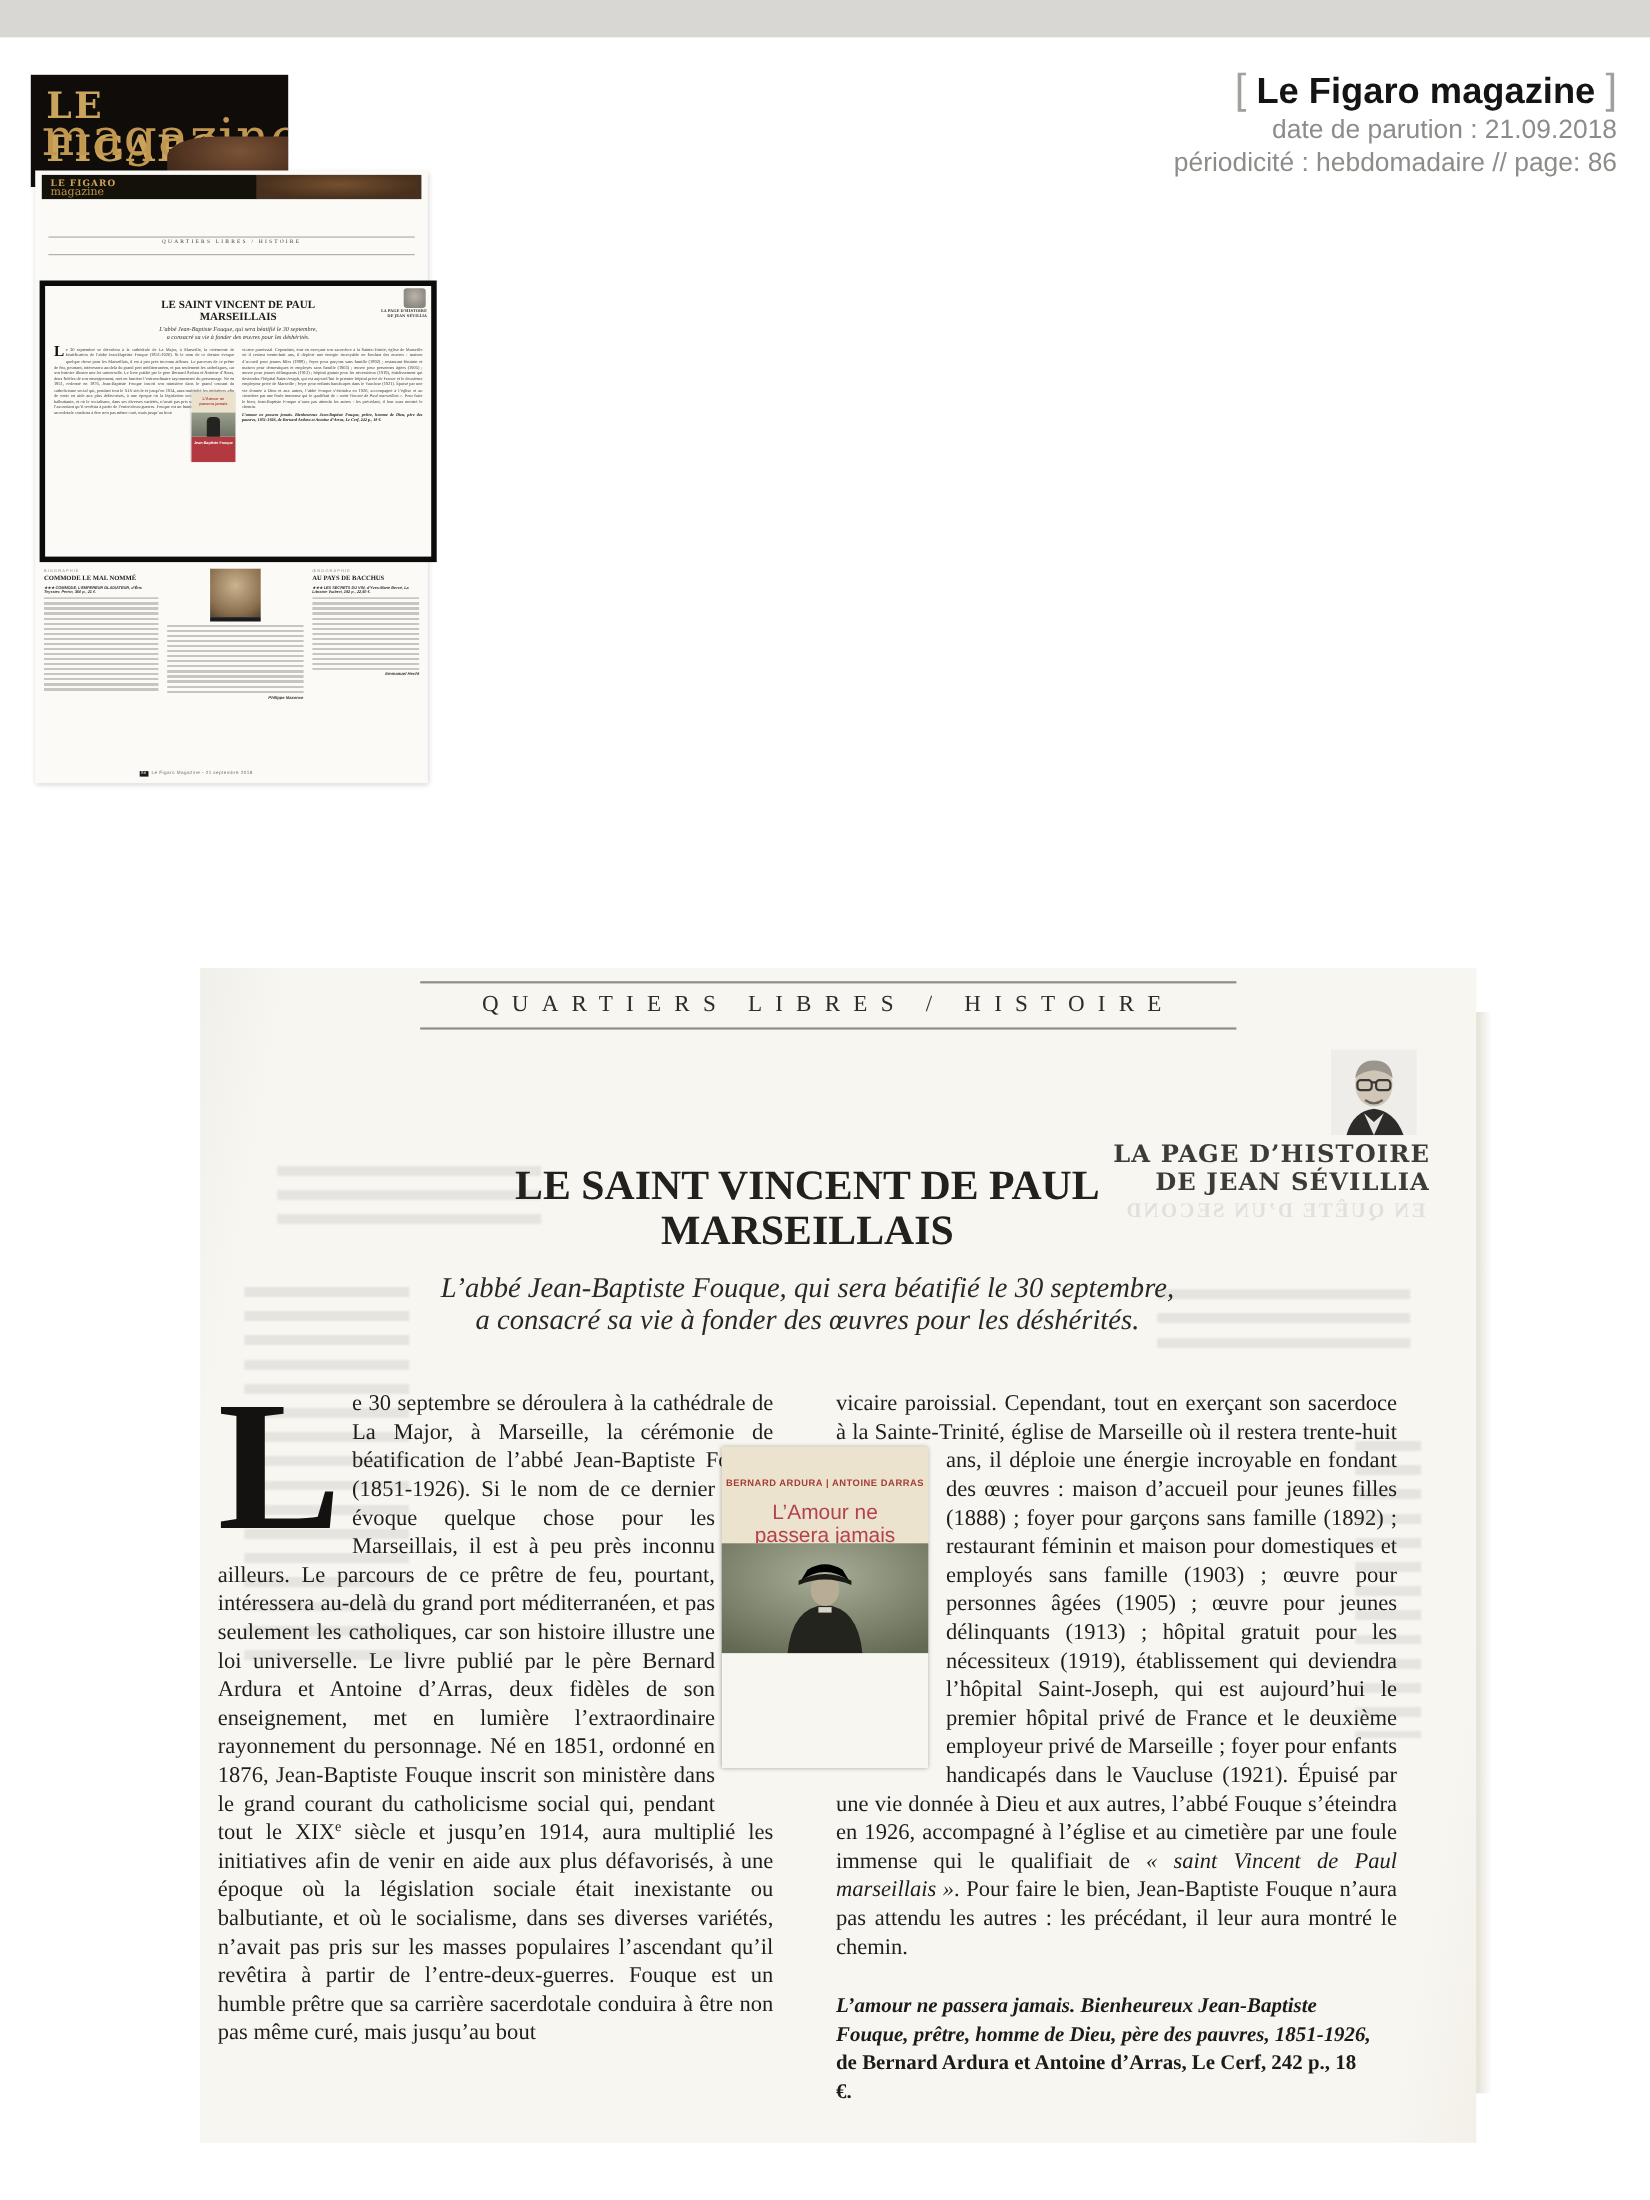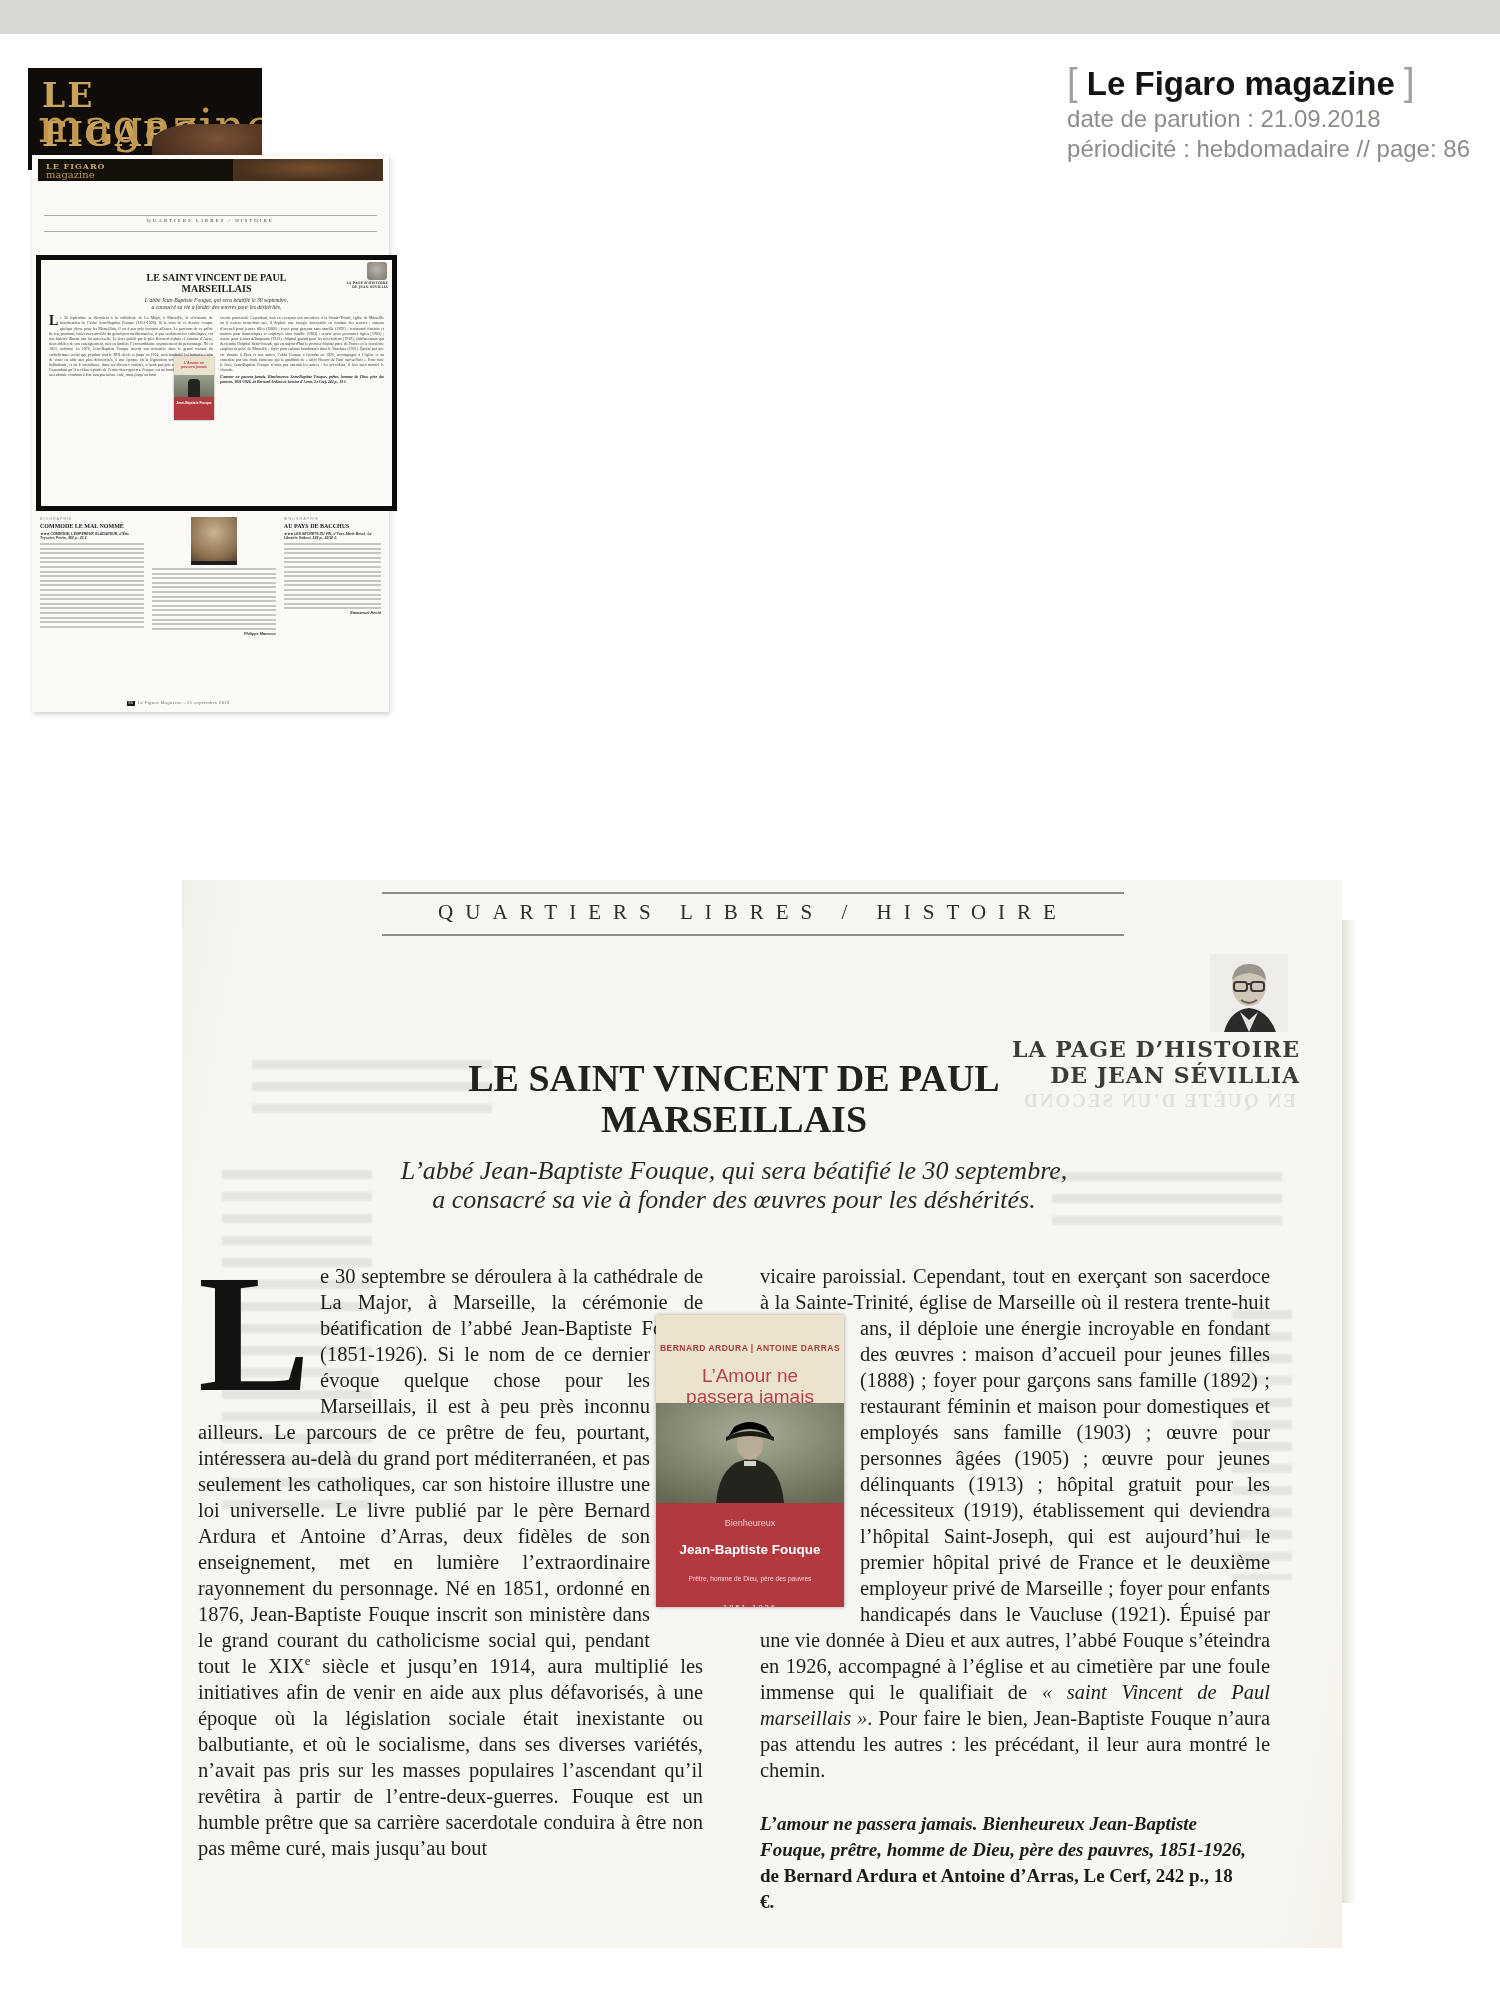--- a/index.html
+++ b/index.html
@@ -14,21 +14,21 @@
   .logo-l1{position:absolute;left:14px;top:8px;font-family:"DejaVu Serif",serif;font-weight:bold;
            font-size:33px;letter-spacing:2px;color:#c9a45c;}
   .logo-l2{position:absolute;left:10px;top:30px;font-family:"DejaVu Serif",serif;
            font-size:47px;color:#c1964e;letter-spacing:1px;}
   .logo-photo{position:absolute;right:0;bottom:0;width:110px;height:46px;
               background:radial-gradient(ellipse at 60% 30%,#7a5236 0%,#5a3a26 45%,#331f14 100%);
               border-radius:40% 0 0 0;}
   .logo-redstrip{position:absolute;right:4px;bottom:4px;width:92px;height:7px;background:#a8242c;}
 
   
-  .hmeta{right:30px;top:62px;text-align:left;}
+  .hmeta{right:30px;top:62px;text-align:right;}
   .hsrc{font-size:33px;font-weight:bold;color:#141414;line-height:40px;}
   .hbr{color:#a0a09c;font-weight:normal;font-size:38px;}
   .hline{font-size:24px;color:#8c8c88;line-height:30px;}
 
   
   .thumb{left:32px;top:155px;width:357px;height:557px;background:#fbfaf7;
          box-shadow:1px 2px 5px rgba(0,0,0,.20);}
   .t-band{position:absolute;left:6px;top:4px;width:345px;height:22px;background:#14100a;overflow:hidden;}
   .t-band-l1{position:absolute;left:8px;top:2px;font-family:"DejaVu Serif",serif;font-weight:bold;
              font-size:8px;color:#c9a45c;letter-spacing:1px;}
@@ -283,27 +283,20 @@
               <stop offset="0%" stop-color="#a8ad97"></stop>
                 <stop offset="100%" stop-color="#636852"></stop>
             </radialGradient>
           </defs>
           <path d="M60 100 Q64 58 94 56 Q124 58 128 100 Z" fill="#23241e"></path>
           <ellipse cx="94" cy="42" rx="13" ry="15" fill="#b9ac94"></ellipse>
           <path d="M72 34 Q94 18 116 34 L110 24 Q94 14 78 24 Z" fill="#17171３"></path>
           <path d="M70 34 Q94 22 118 34 L118 38 Q94 28 70 38 Z" fill="#1b1b16"></path>
           <rect x="88" y="58" width="12" height="5" fill="#d8d4c8"></rect>
         </svg>
-        <div class="cv-band">
-          <div class="cv-b1">Bienheureux</div>
-          <div class="cv-b2">Jean-Baptiste Fouque</div>
-          <div class="cv-b3">Prêtre, homme de Dieu, père des pauvres</div>
-          <div class="cv-b4">1851-1926</div>
-
-        </div>
       </div>
       <span>en fondant des œuvres : maison d’accueil pour jeunes filles (1888) ; foyer pour garçons sans famille (1892) ; restaurant féminin et maison pour domestiques et employés sans famille (1903) ; œuvre pour personnes âgées (1905) ; œuvre pour jeunes délinquants (1913) ; hôpital gratuit pour les nécessiteux (1919), établissement qui deviendra l’hôpital Saint-Joseph, qui est aujourd’hui le premier hôpital privé de France et le deuxième employeur privé de Marseille ; foyer pour enfants handicapés dans le Vaucluse (1921). Épuisé par une vie donnée à Dieu et aux autres, l’abbé Fouque s’éteindra en 1926, accompagné à l’église et au cimetière par une foule immense qui le qualifiait de </span><i>« saint Vincent de Paul marseillais »</i><span>. Pour faire le bien, Jean-Baptiste Fouque n’aura pas attendu les autres : les précédant, il leur aura montré le chemin.</span>
       <span class="ref">
         <i>L’amour ne passera jamais. Bienheureux Jean-Baptiste Fouque, prêtre, homme de Dieu, père des pauvres, 1851-1926,</i><span> de Bernard Ardura et Antoine d’Arras, Le Cerf, 242 p., 18 €.</span>
       </span>
     </div>
   </div>
 </div>
 
 </body></html>

